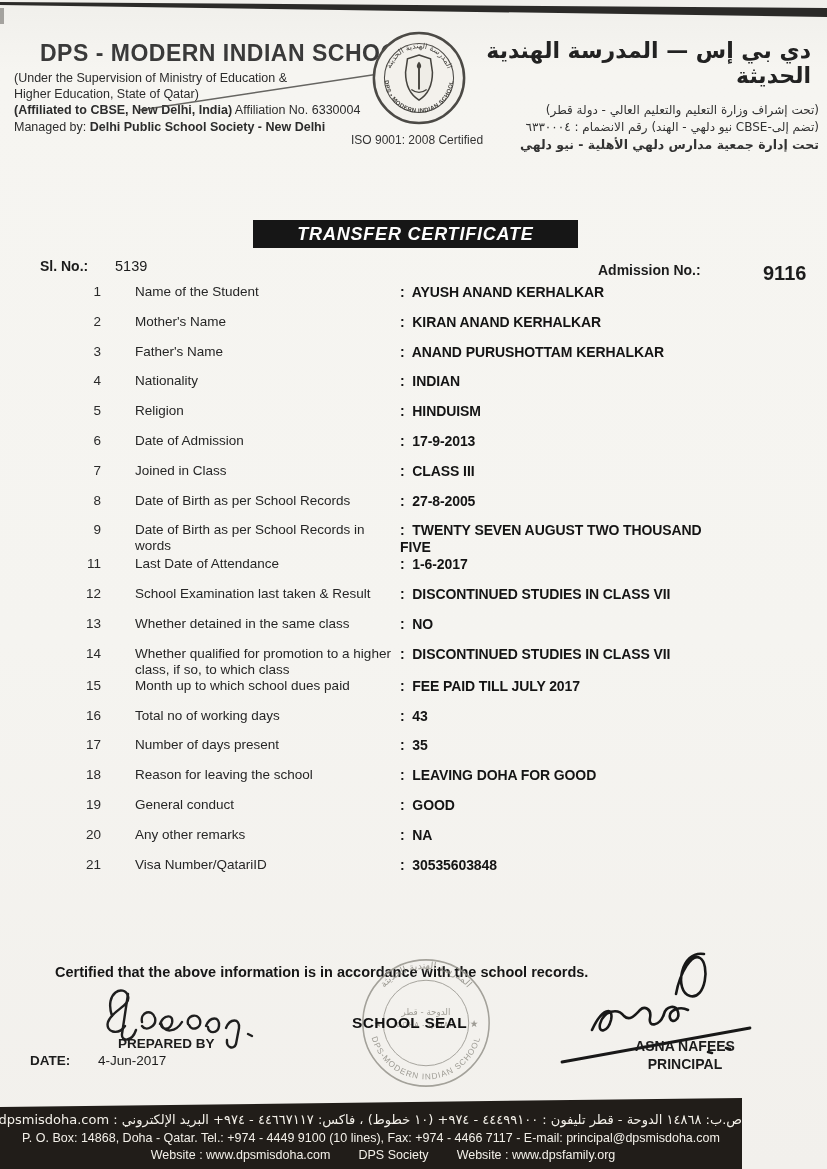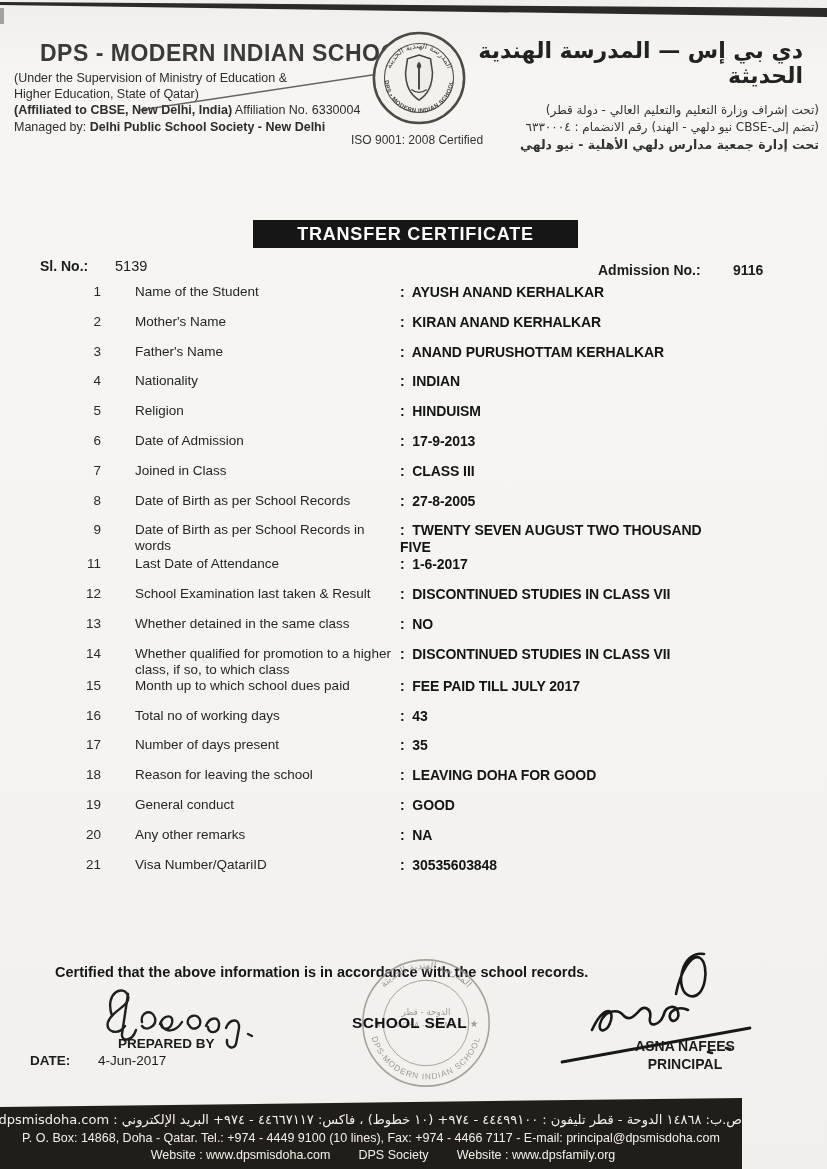--- a/index.html
+++ b/index.html
@@ -10,32 +10,32 @@
   }
   .arabic{font-family:"DejaVu Sans",sans-serif;}
   .abs{position:absolute;}
   
   .school-name{left:40px;top:40px;font-size:23px;font-weight:700;letter-spacing:.5px;color:#3a3a3a;}
   .hdr-line{left:14px;font-size:12.5px;color:#2c2c2c;line-height:16px;}
   .l2{top:70px;} .l3{top:86px;} .l4{top:102px;} .l5{top:119px;}
   .b{font-weight:700;}
   .iso{left:351px;top:133px;font-size:12px;color:#333;}
   .ar-block{right:8px;top:38px;width:352px;text-align:right;direction:rtl;}
-  .ar-title{font-size:22px;font-weight:700;color:#222;margin:0 16px 14px 0;}
+  .ar-title{font-size:22px;font-weight:700;color:#222;margin:0 8px 14px 0;}
   .ar-sub{font-size:12px;color:#333;line-height:17px;margin:0;}
   .ar-sub.bold{font-weight:700;font-size:12.5px;}
   
   .cbse-line{left:0;top:196px;width:827px;text-align:center;font-size:15px;font-weight:700;}
   .banner{left:253px;top:220px;width:325px;height:28px;background:#161616;color:#fdfdfd;
-          display:flex;align-items:center;justify-content:center;font-size:18px;font-weight:700;letter-spacing:.8px;}
+          display:flex;align-items:center;justify-content:center;font-size:18px;font-weight:700;letter-spacing:.8px;font-style:italic;}
   
   .sl-label{left:40px;top:258px;font-size:14px;font-weight:700;}
   .sl-value{left:115px;top:258px;font-size:14.5px;font-weight:400;}
   .adm-label{left:598px;top:262px;font-size:14px;font-weight:700;}
-  .adm-value{left:733px;top:262px;font-size:14px;font-weight:700;}
+  .adm-value{left:763px;top:262px;font-size:20px;font-weight:700;}
   
   .fields{left:60px;top:284px;width:730px;}
   .frow{display:grid;grid-template-columns:45px 295px 330px;min-height:29.8px;align-items:start;}
   .fno{font-size:13.5px;color:#2a2a2a;text-align:right;padding-right:4px;}
   .flabel{font-size:13.5px;color:#262626;padding-left:30px;line-height:16px;}
   .fvalue{font-size:14px;font-weight:700;letter-spacing:-.1px;line-height:17px;color:#141414;}
   .fvalue .colon{font-weight:700;padding-right:4px;}
   
   .certify{left:55px;top:964px;font-size:14.5px;font-weight:700;color:#161616;}
   .prepared-by{left:118px;top:1036px;font-size:13.5px;font-weight:700;}

